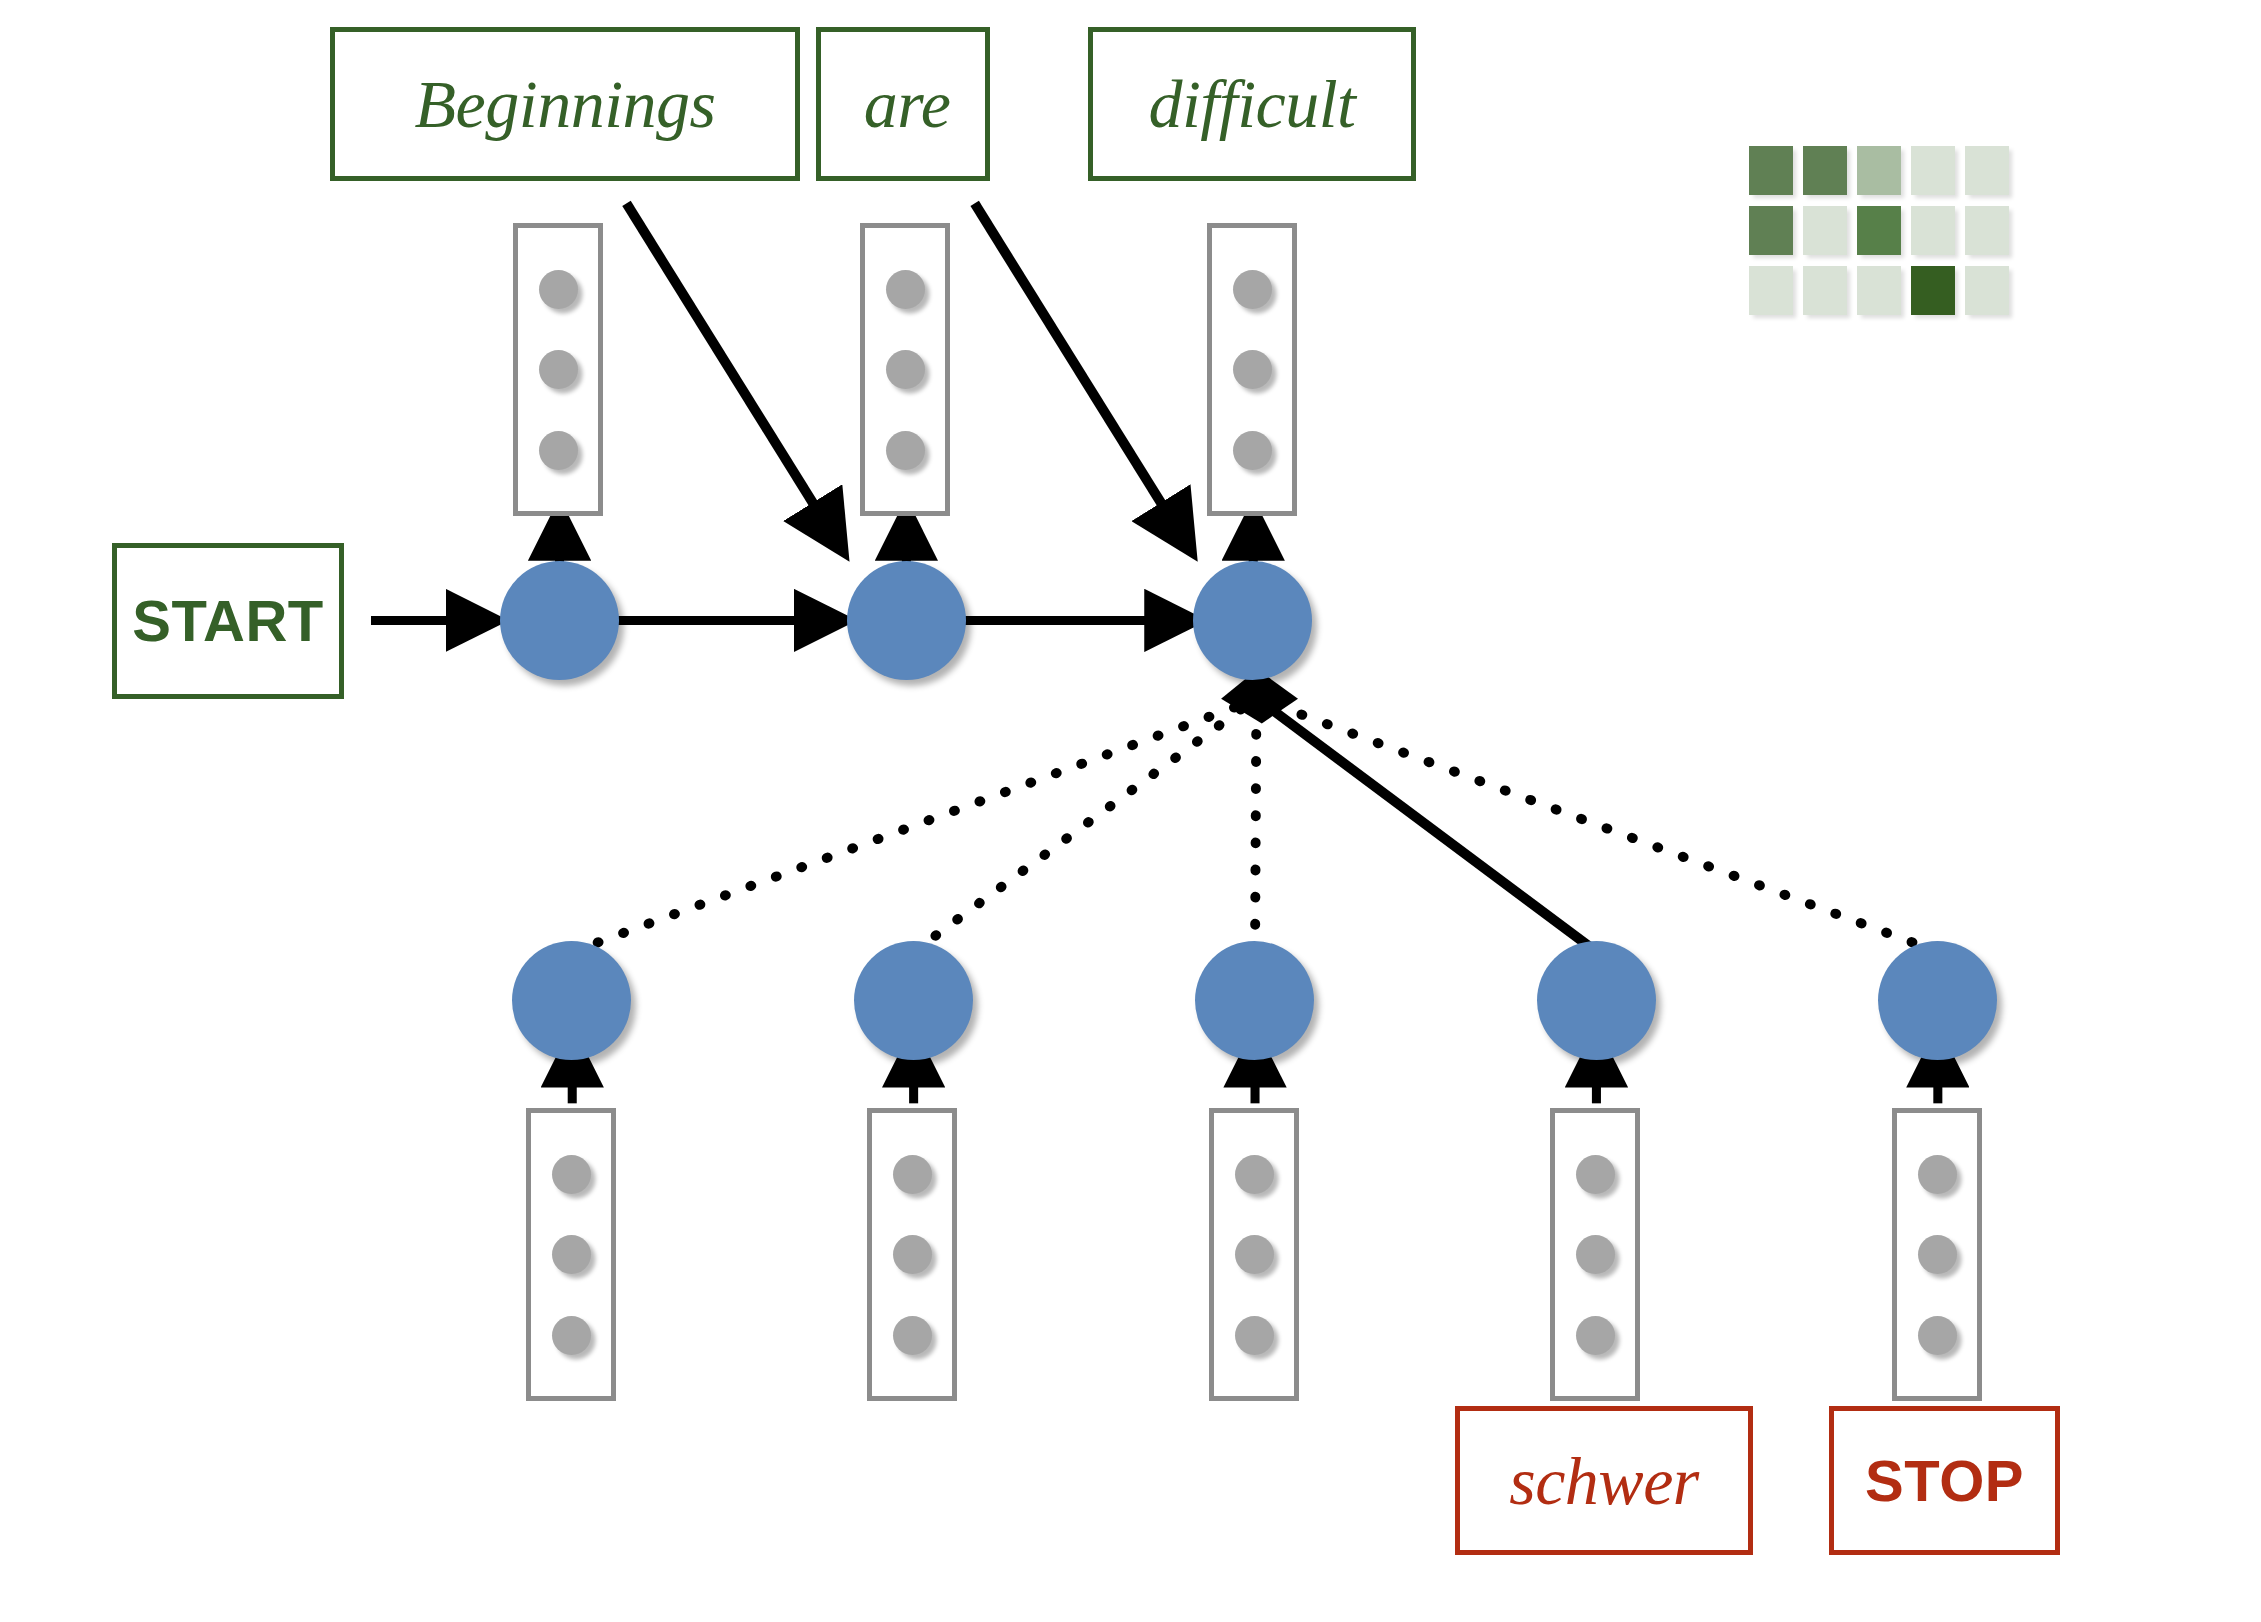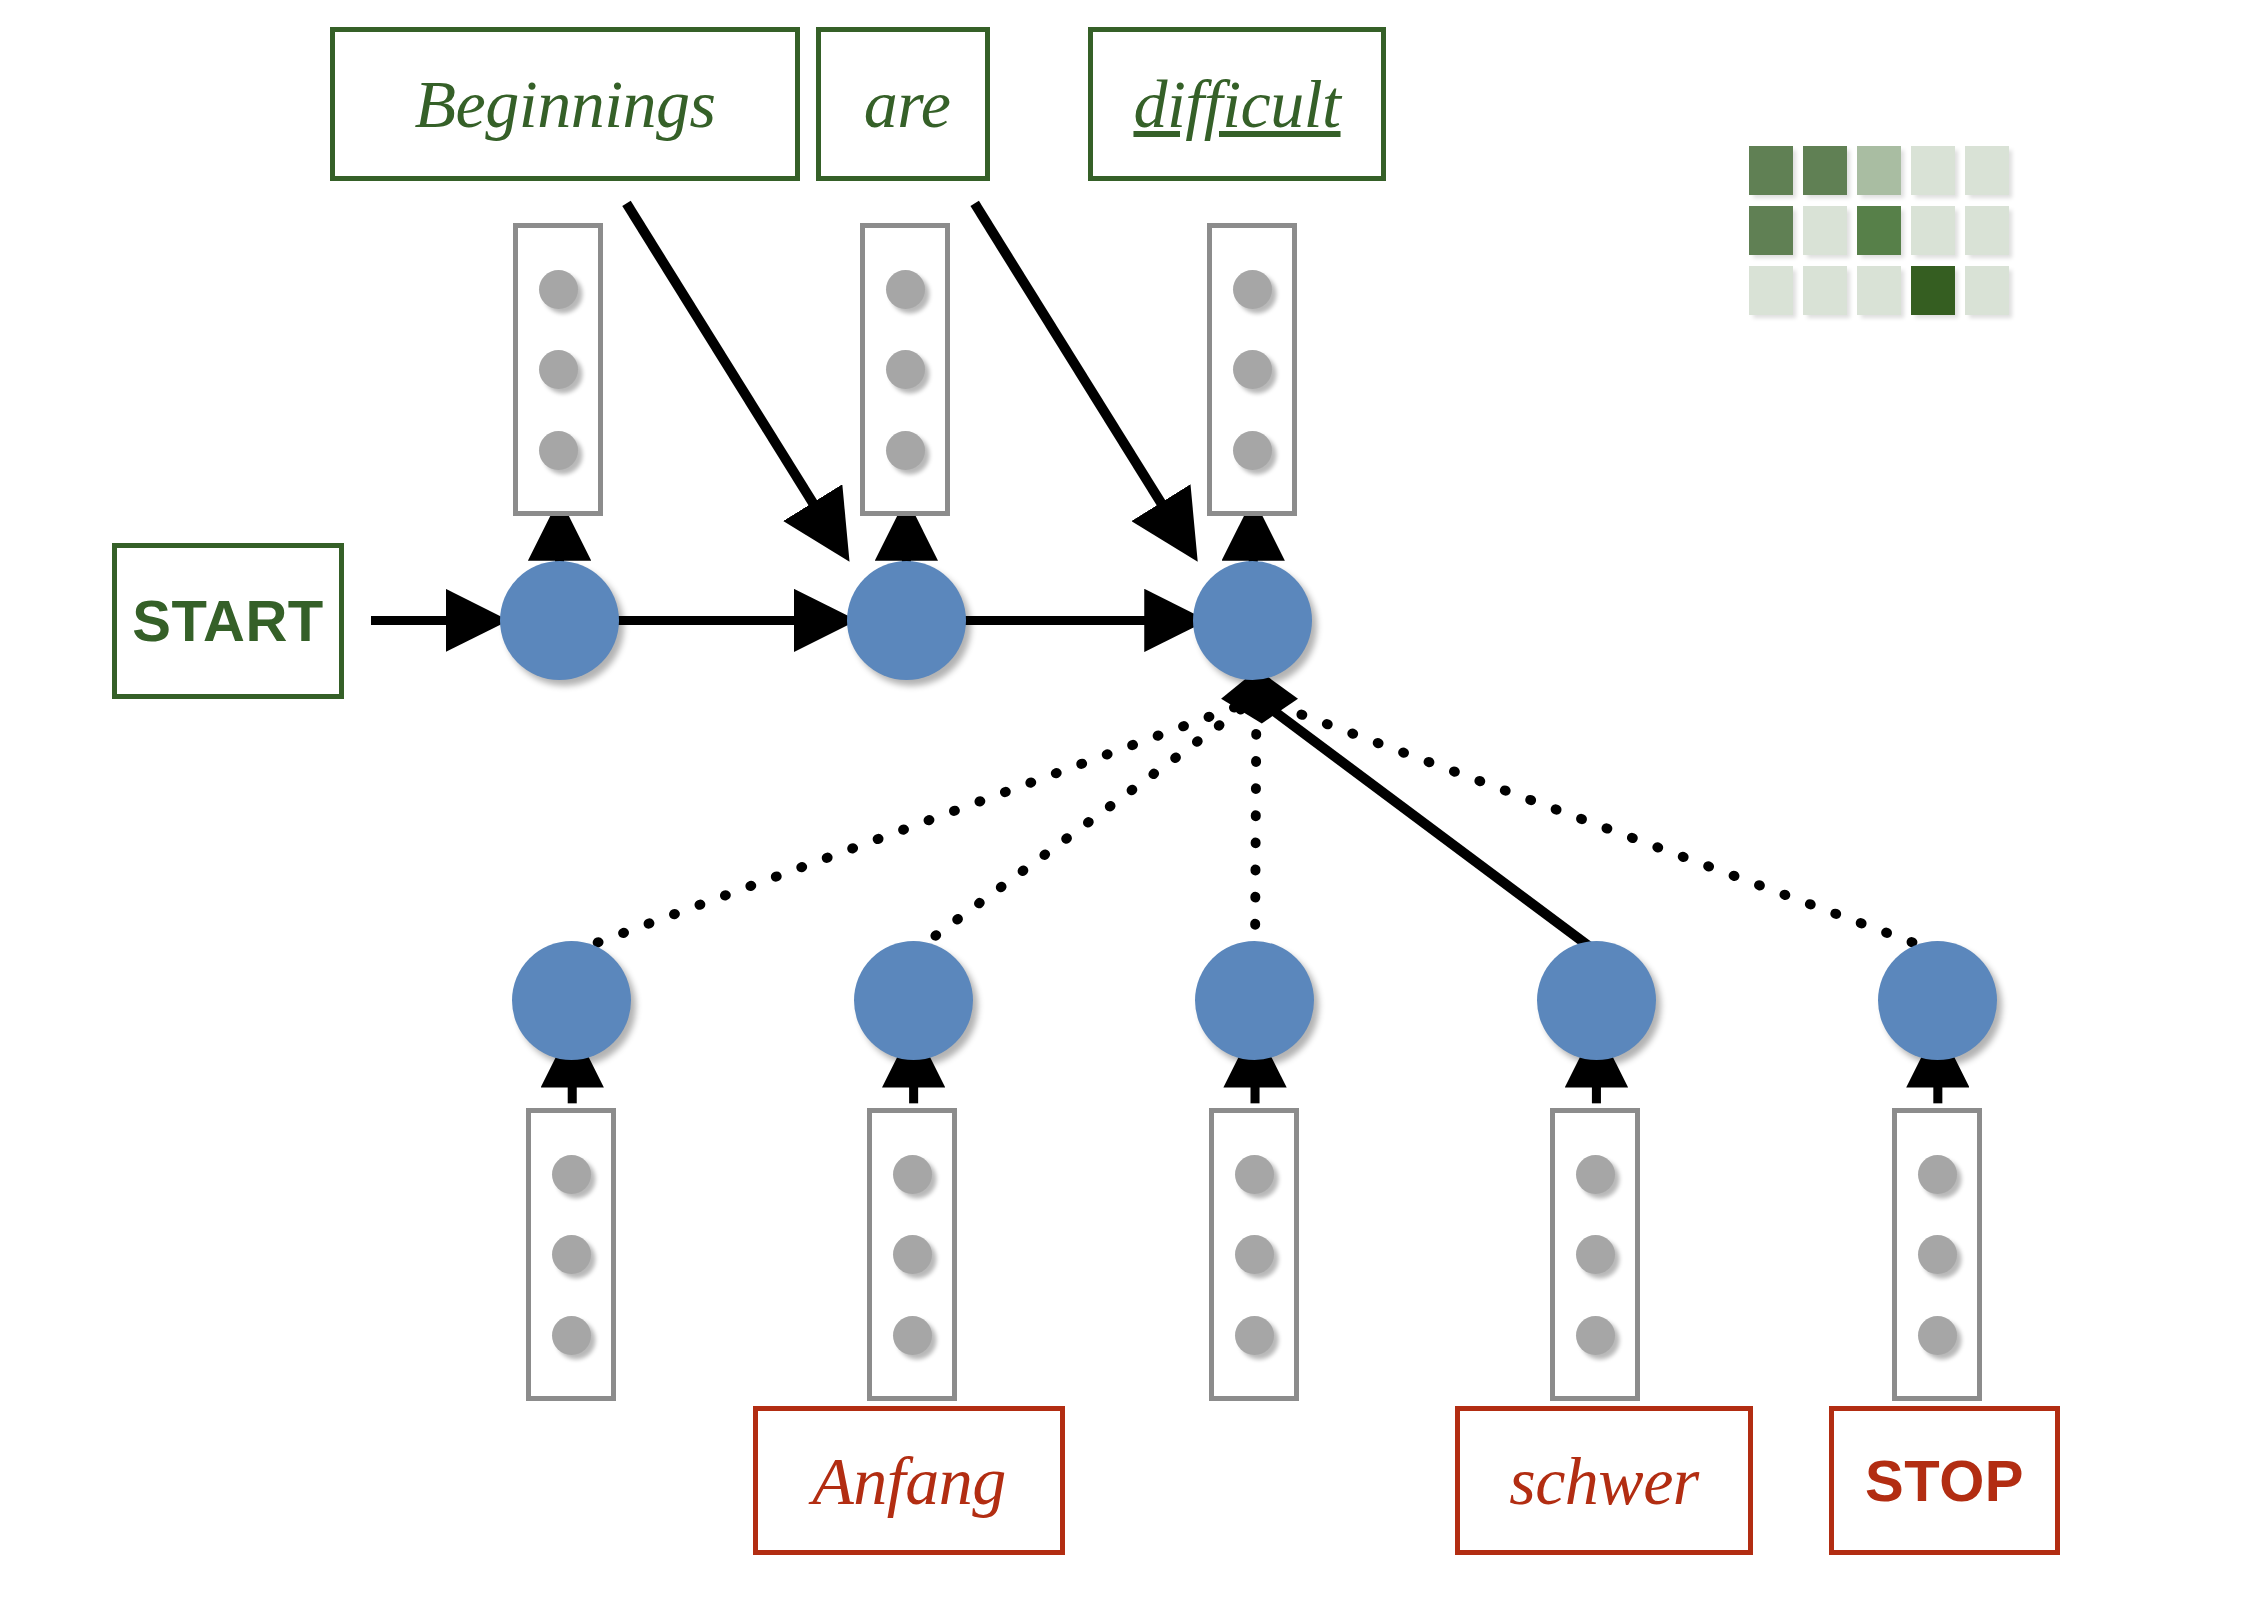--- a/index.html
+++ b/index.html
@@ -135,21 +135,21 @@
     <line x1="3530" y1="2440" x2="3530" y2="2305" stroke="#000" stroke-width="20" marker-end="url(#ah)"></line>
     <line x1="4285" y1="2440" x2="4285" y2="2305" stroke="#000" stroke-width="20" marker-end="url(#ah)"></line>
   </svg>
 
   <div class="wordbox green" style="left:330px; top:27px; width:470px; height:154px;">
     <span class="wordtext">Beginnings</span>
   </div>
   <div class="wordbox green" style="left:816px; top:27px; width:174px; height:154px;padding-left:8px;">
     <span class="wordtext">are</span>
   </div>
-  <div class="wordbox green" style="left:1088px; top:27px; width:298px; height:154px;text-decoration:underline;">
+  <div class="wordbox green" style="left:1088px; top:27px; width:328px; height:154px;">
     <span class="wordtext">difficult</span>
   </div>
 
   <div class="wordbox green" style="left:112px; top:543px; width:232px; height:156px;">
     <span class="wordtext bold-sans">START</span>
   </div>
 
   <div class="vecbox" style="left:513px; top:223px; width:90px; height:293px;">
     <div class="vecdot"></div>
     <div class="vecdot"></div>
@@ -195,23 +195,20 @@
     <div class="vecdot"></div>
     <div class="vecdot"></div>
     <div class="vecdot"></div>
   </div>
   <div class="vecbox" style="left:1892px; top:1108px; width:90px; height:293px;">
     <div class="vecdot"></div>
     <div class="vecdot"></div>
     <div class="vecdot"></div>
   </div>
 
-  <div class="wordbox red" style="left:753px; top:1406px; width:312px; height:149px;">
-    <span class="wordtext">Anfang</span>
-  </div>
   <div class="wordbox red" style="left:1455px; top:1406px; width:298px; height:149px;">
     <span class="wordtext">schwer</span>
   </div>
   <div class="wordbox red" style="left:1829px; top:1406px; width:231px; height:149px;">
     <span class="wordtext bold-sans">STOP</span>
   </div>
 
   <div id="heatgrid" style="left: 1749px; top: 146px; grid-template-columns: repeat(5, 44px); grid-template-rows: repeat(3, 49px);">
       <div class="heatcell" style="background: rgb(96, 128, 84);"></div>
       <div class="heatcell" style="background: rgb(96, 128, 84);"></div>

